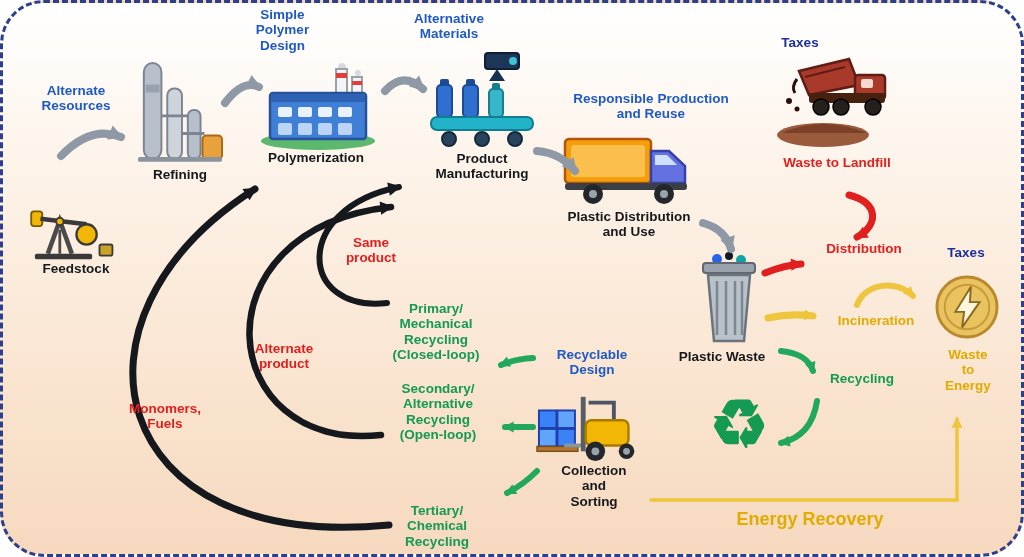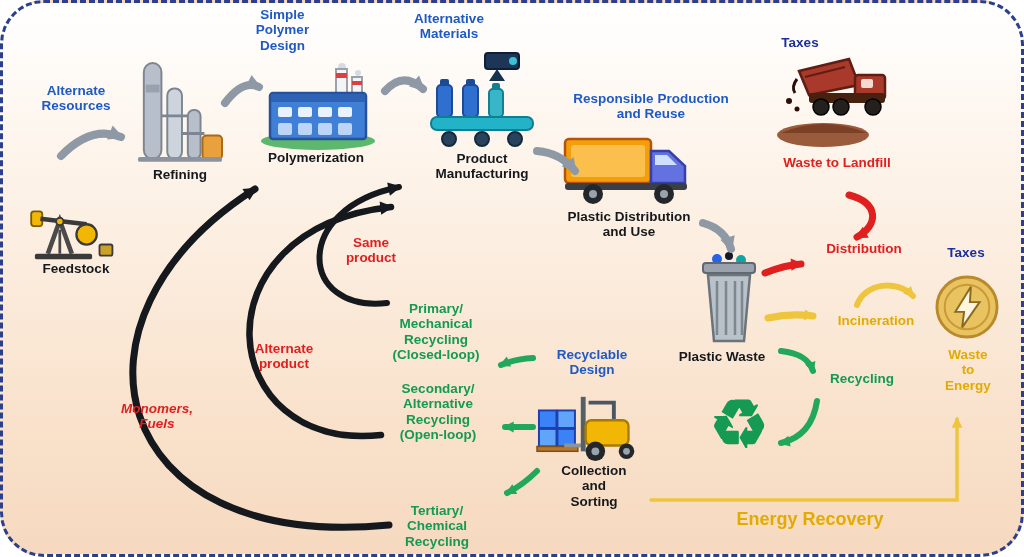--- a/index.html
+++ b/index.html
@@ -253,20 +253,20 @@
   <div class="label" style="left: 372px; top: 268px; width: 122px; color: rgb(20, 154, 82); margin-top: 30px;">Primary/
 Mechanical
 Recycling
 (Closed-loop)</div>
   <div class="label" style="left: 230px; top: 338px; width: 102px; color: rgb(224, 31, 31);">Alternate
 product</div>
   <div class="label" style="left: 372px; top: 378px; width: 126px; color: rgb(20, 154, 82);">Secondary/
 Alternative
 Recycling
 (Open-loop)</div>
-  <div class="label" style="left: 100px; top: 398px; width: 108px; color: rgb(224, 31, 31); font-style: italic;">Monomers,
+  <div class="label" style="left: 108px; top: 398px; width: 108px; color: rgb(224, 31, 31);">Monomers,
 Fuels</div>
   <div class="label" style="left: 378px; top: 492px; width: 112px; color: rgb(20, 154, 82); margin-top: 8px;">Tertiary/
 Chemical
 Recycling</div>
   <div class="label" style="left: 718px; top: 506px; width: 178px; font-size: 18px; color: rgb(226, 171, 0);">Energy Recovery</div>
 
 </div>
 
 </body></html>

